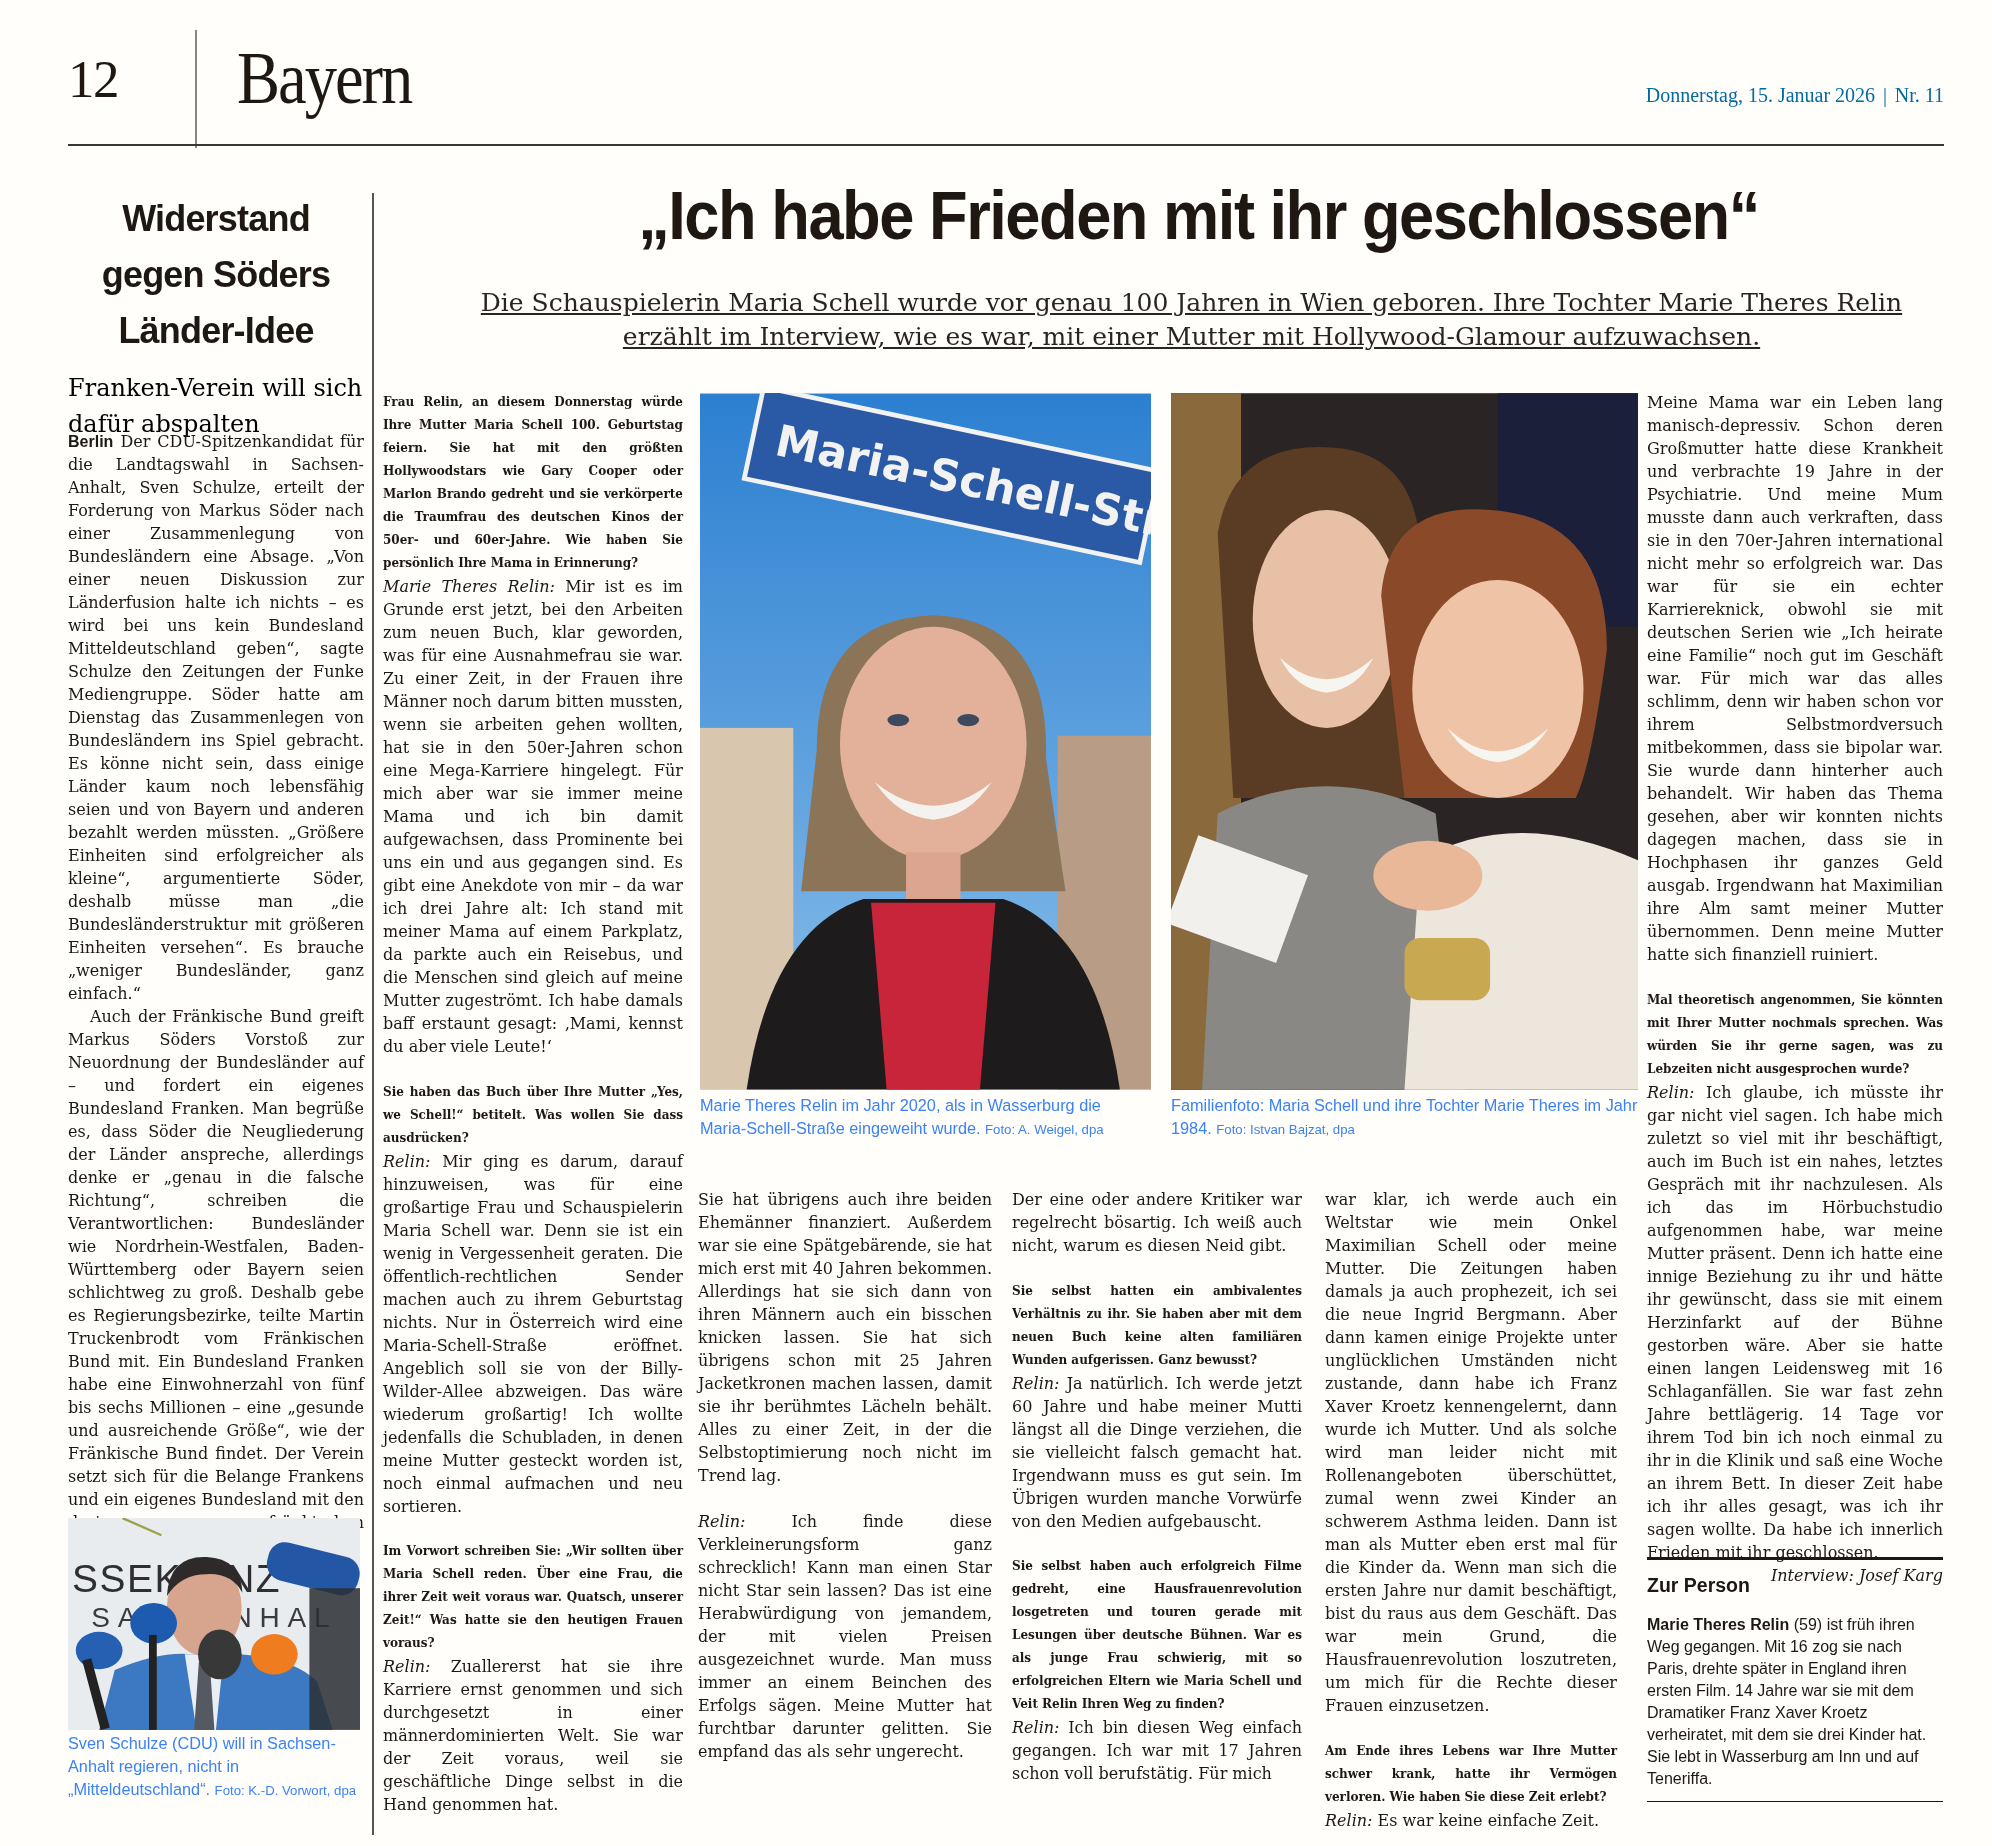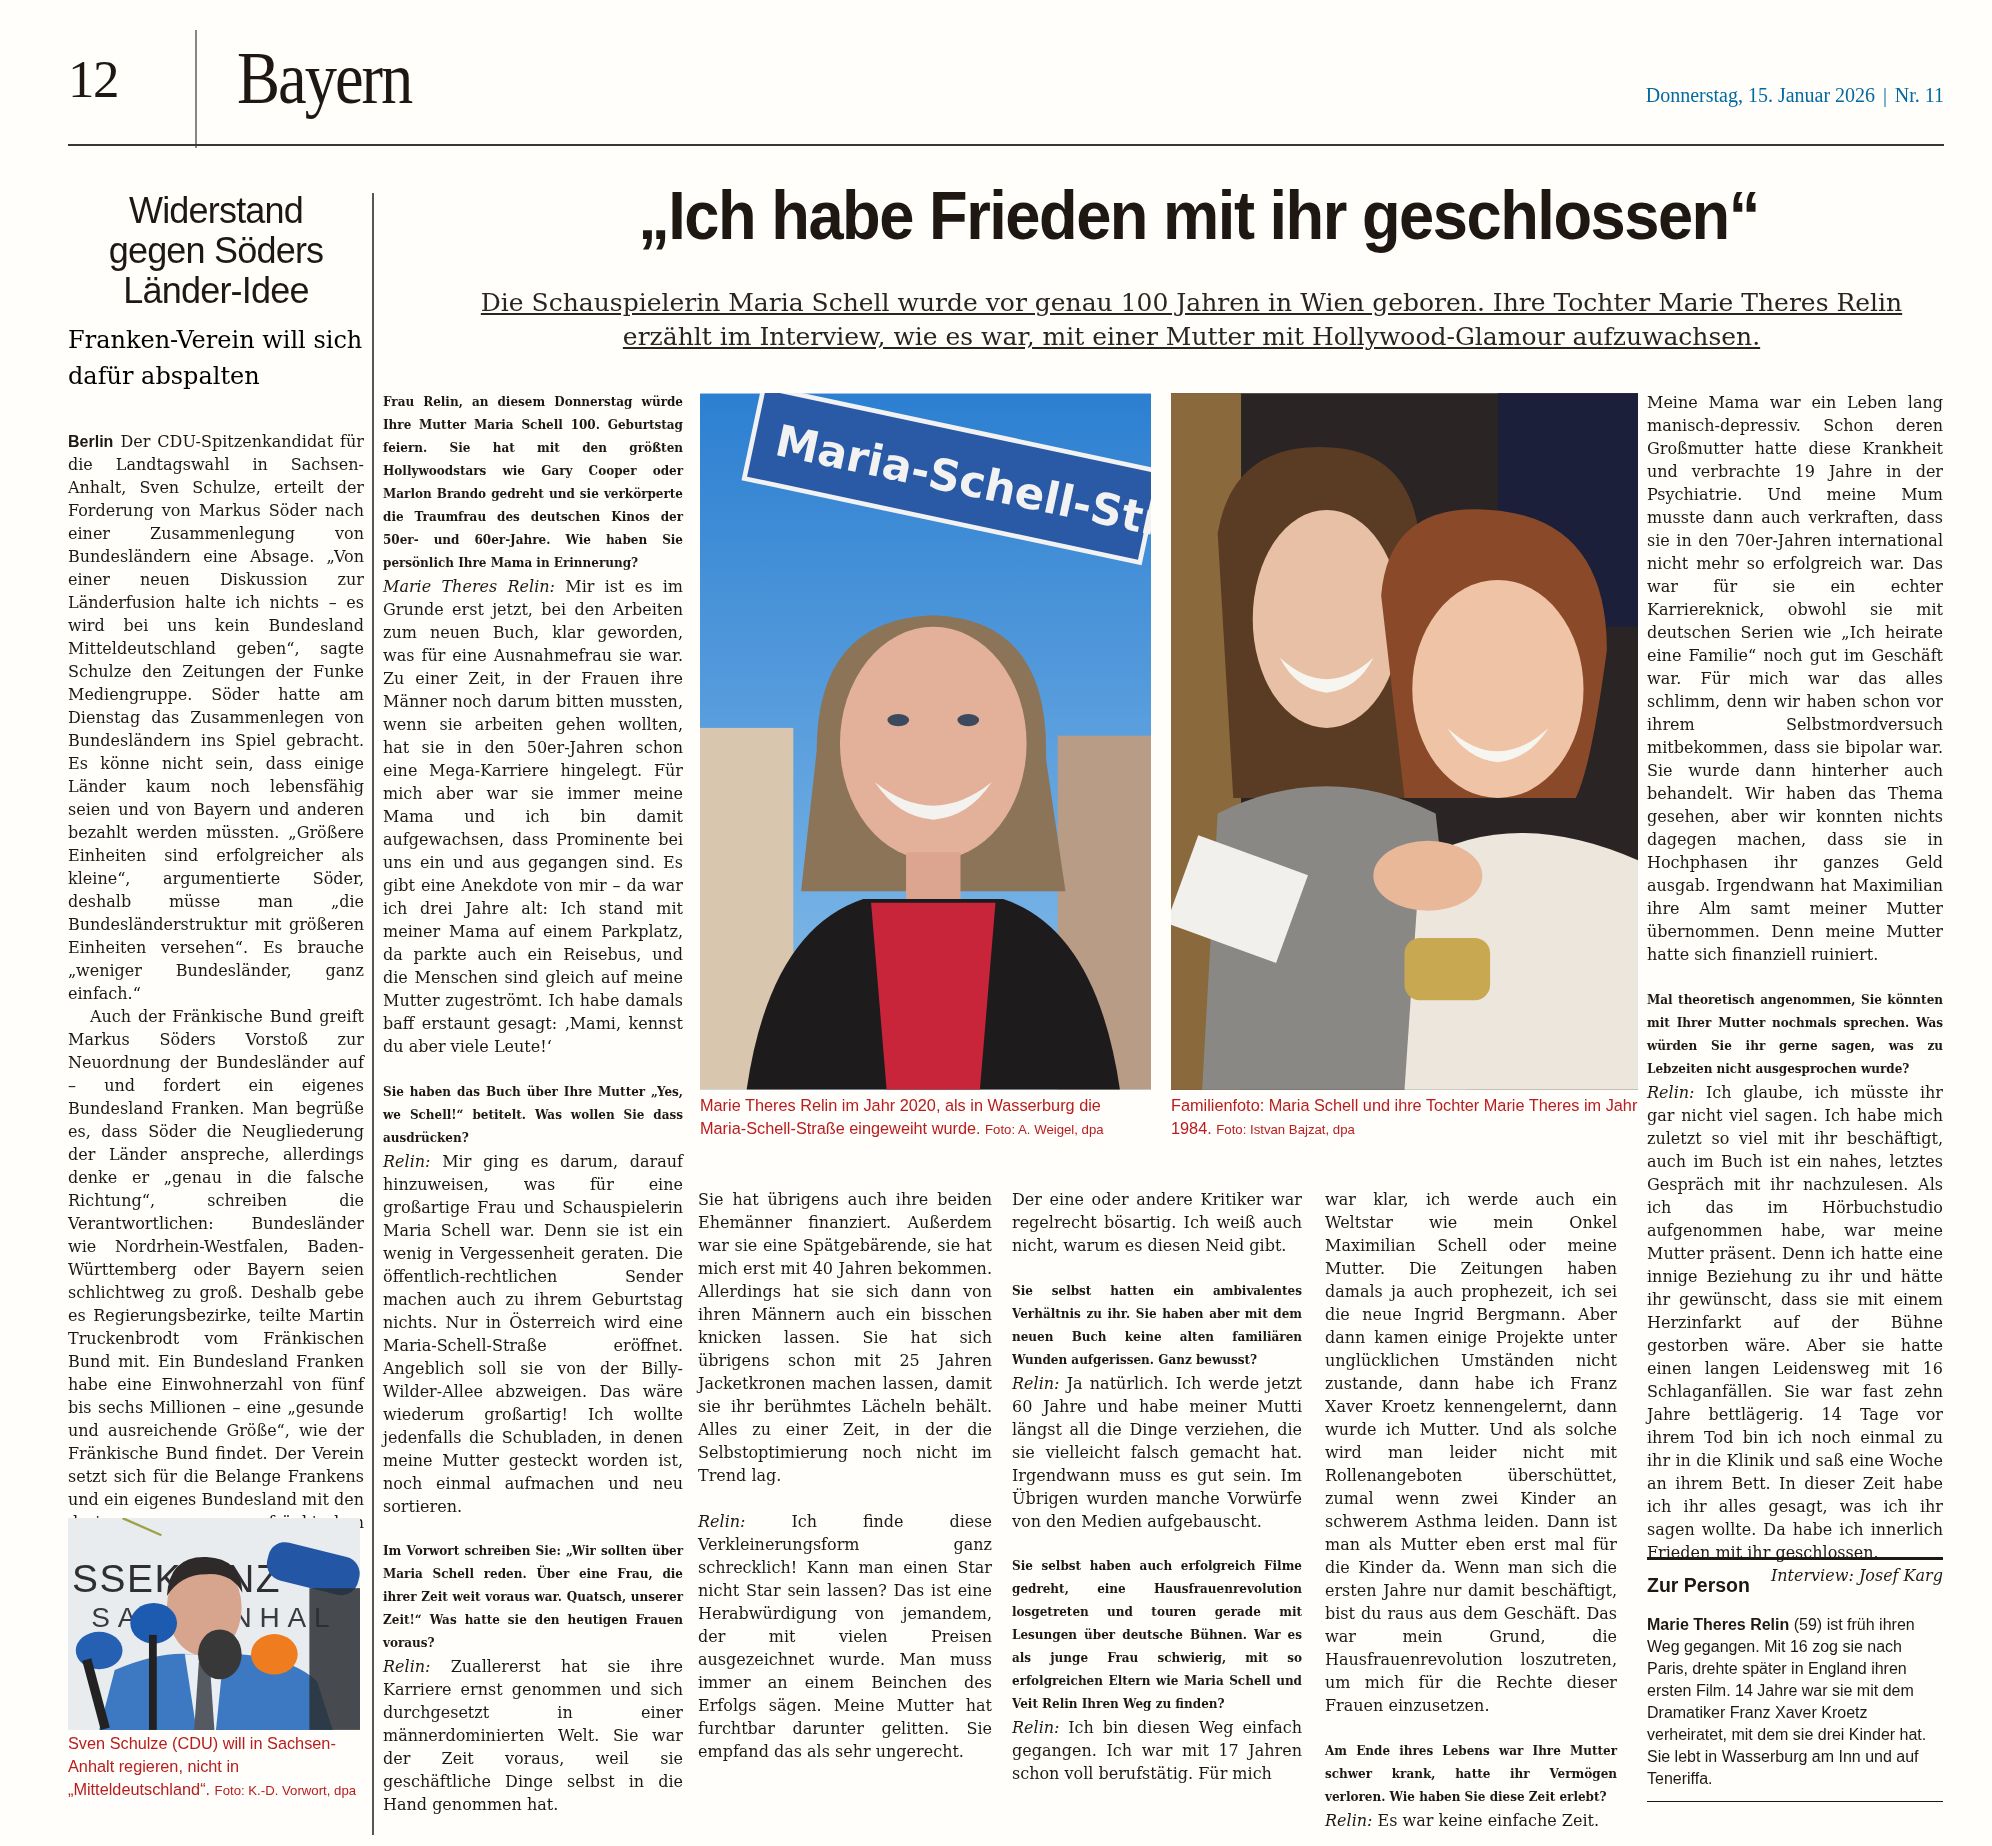--- a/index.html
+++ b/index.html
@@ -11,36 +11,36 @@
   
   .page-num { left: 68px; top: 48px; font-family: "Liberation Serif", serif; font-size: 53px; line-height: 62px; letter-spacing: -1.6px; }
   .mast-divider { left: 195px; top: 30px; width: 1.6px; height: 118px; background: #8a8580; }
   .section-title { left: 237px; top: 39px; font-family: "Liberation Serif", serif; font-size: 75px; line-height: 78px; letter-spacing: -2.3px; transform: scaleX(0.86); transform-origin: left; }
   .dateline { right: 48px; top: 84px; font-family: "Liberation Serif", serif; font-size: 20px; line-height: 23px; color: #0369a1; }
   .dateline .sep { margin: 0 7.8px; }
   .mast-rule { left: 68px; top: 144px; width: 1876px; height: 2.3px; background: #3c3632; }
 
   
   .left-col { left: 68px; top: 191px; width: 296px; }
-  .left-head { font-family: "Liberation Sans", sans-serif; font-weight: normal; font-size: 36px; line-height: 40px; text-align: center; letter-spacing: -0.8px; color: #1e1712; }
+  .left-head { font-family: "Liberation Sans", sans-serif; font-weight: bold; font-size: 36px; line-height: 56px; text-align: center; letter-spacing: -0.8px; color: #1e1712; }
   .left-sub { margin-top: 11px; font-family: "DejaVu Serif", serif; font-size: 24px; line-height: 36px; text-align: left; color: #000000; }
   .col-divider { width: 1.6px; background: #5a5550; }
 
   .body-text { font-family: "DejaVu Serif", serif; font-size: 16px; line-height: 23px; text-align: justify; hyphens: manual; color: #1e1712; }
   .body-text p { margin: 0; }
   .body-text p.indent { text-indent: 22px; }
   .dateline-tag { font-family: "Liberation Sans", sans-serif; font-weight: bold; }
 
   .q { font-family: "DejaVu Serif", serif; font-weight: bold; font-size: 12px; line-height: 23px; color: #1e1712; }
   .q-gap { height: 22.6px; }
   .speaker { font-style: italic; }
 
   
   .photo { overflow: hidden; }
-  .caption { font-family: "Liberation Sans", sans-serif; font-size: 16.3px; line-height: 23px; color: #b91c1c; }
+  .caption { font-family: "Liberation Sans", sans-serif; font-size: 16.3px; line-height: 23px; color: #3b82f6; }
   .caption .credit { font-size: 13.2px; }
 
   
   .main-head { left: 436px; top: 176px; width: 1525px; text-align: center; font-family: "Liberation Sans", sans-serif; font-weight: bold; font-size: 68px; line-height: 78px; letter-spacing: -1.6px; transform: scaleX(0.93); transform-origin: center; color: #1e1712; }
   .main-deck { left: 413px; top: 286px; width: 1557px; text-align: center; font-family: "DejaVu Serif", serif; font-size: 25px; line-height: 34px; color: #2a2420; }
 
   
   .info-box { left: 1647px; top: 1557px; width: 296px; border-top: 3.1px solid #1e1712; border-bottom: 1.6px solid #1e1712; padding: 14px 0 11px; }
   .info-title { font-family: "Liberation Sans", sans-serif; font-weight: bold; font-size: 19.5px; line-height: 23px; margin-bottom: 17px; }
   .info-text { font-family: "Liberation Sans", sans-serif; font-size: 16px; line-height: 22px; }

